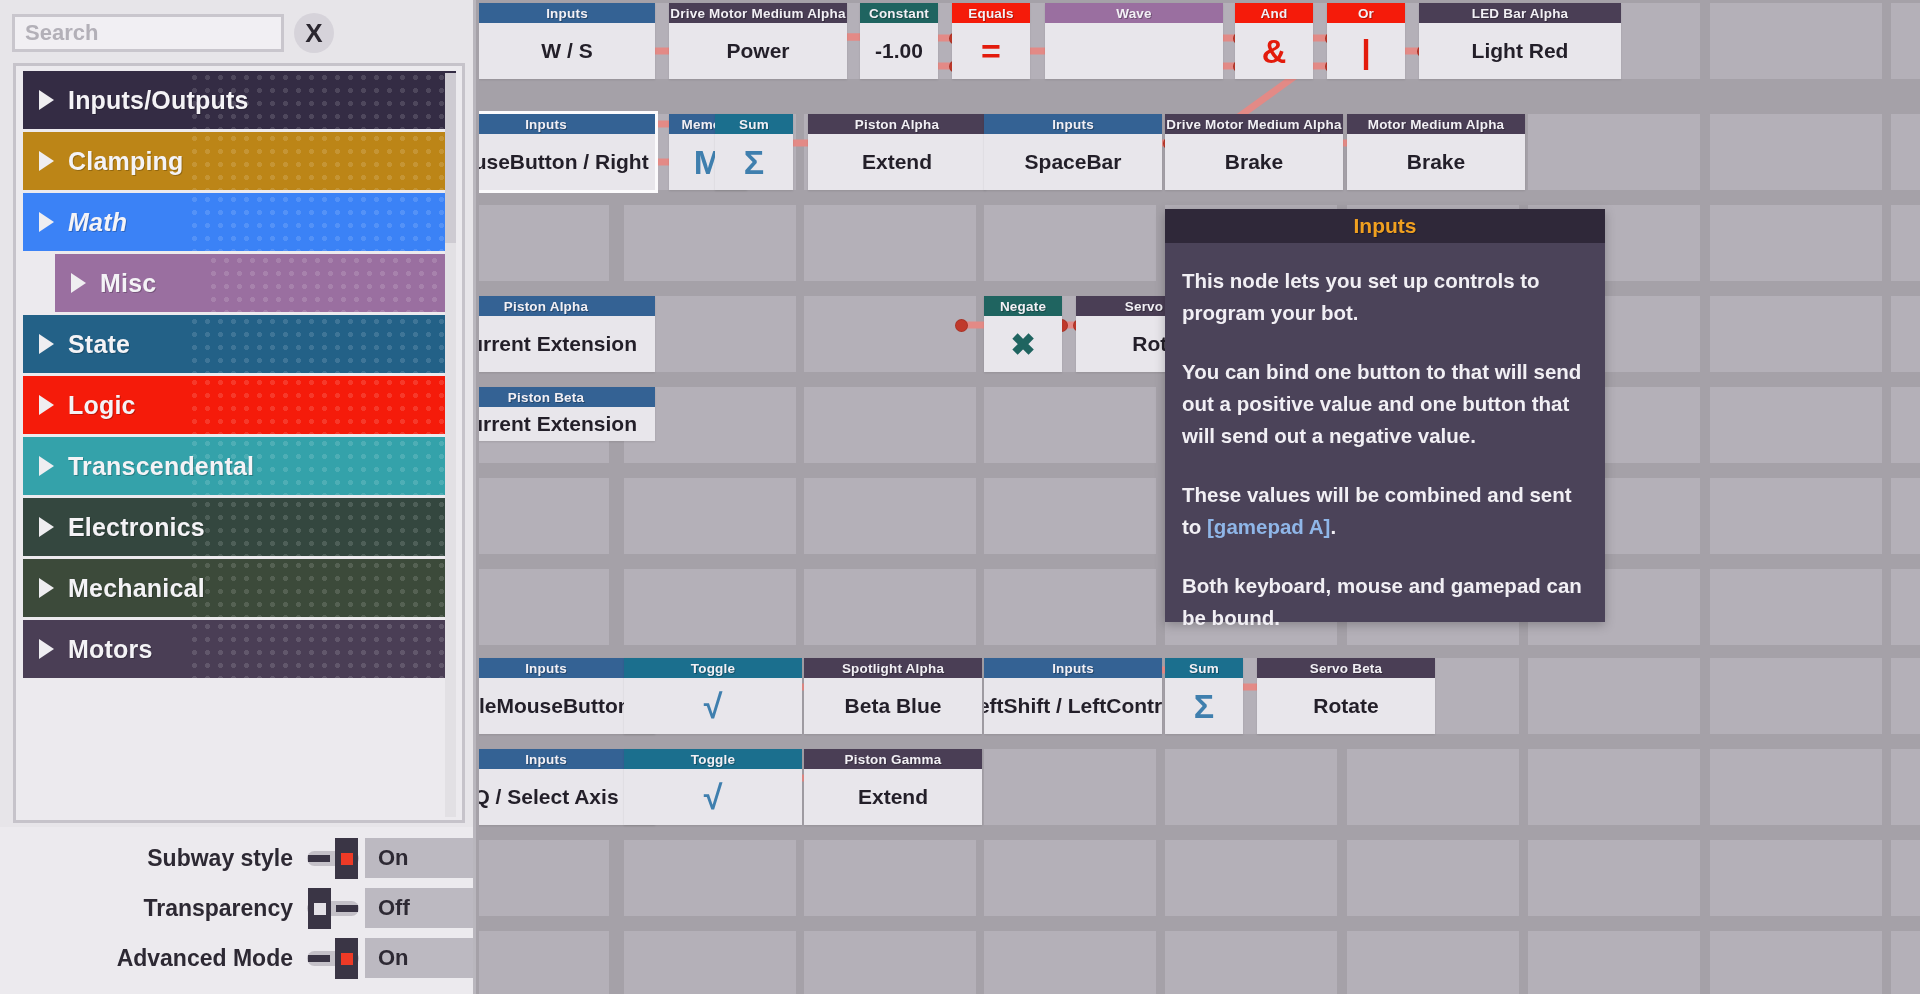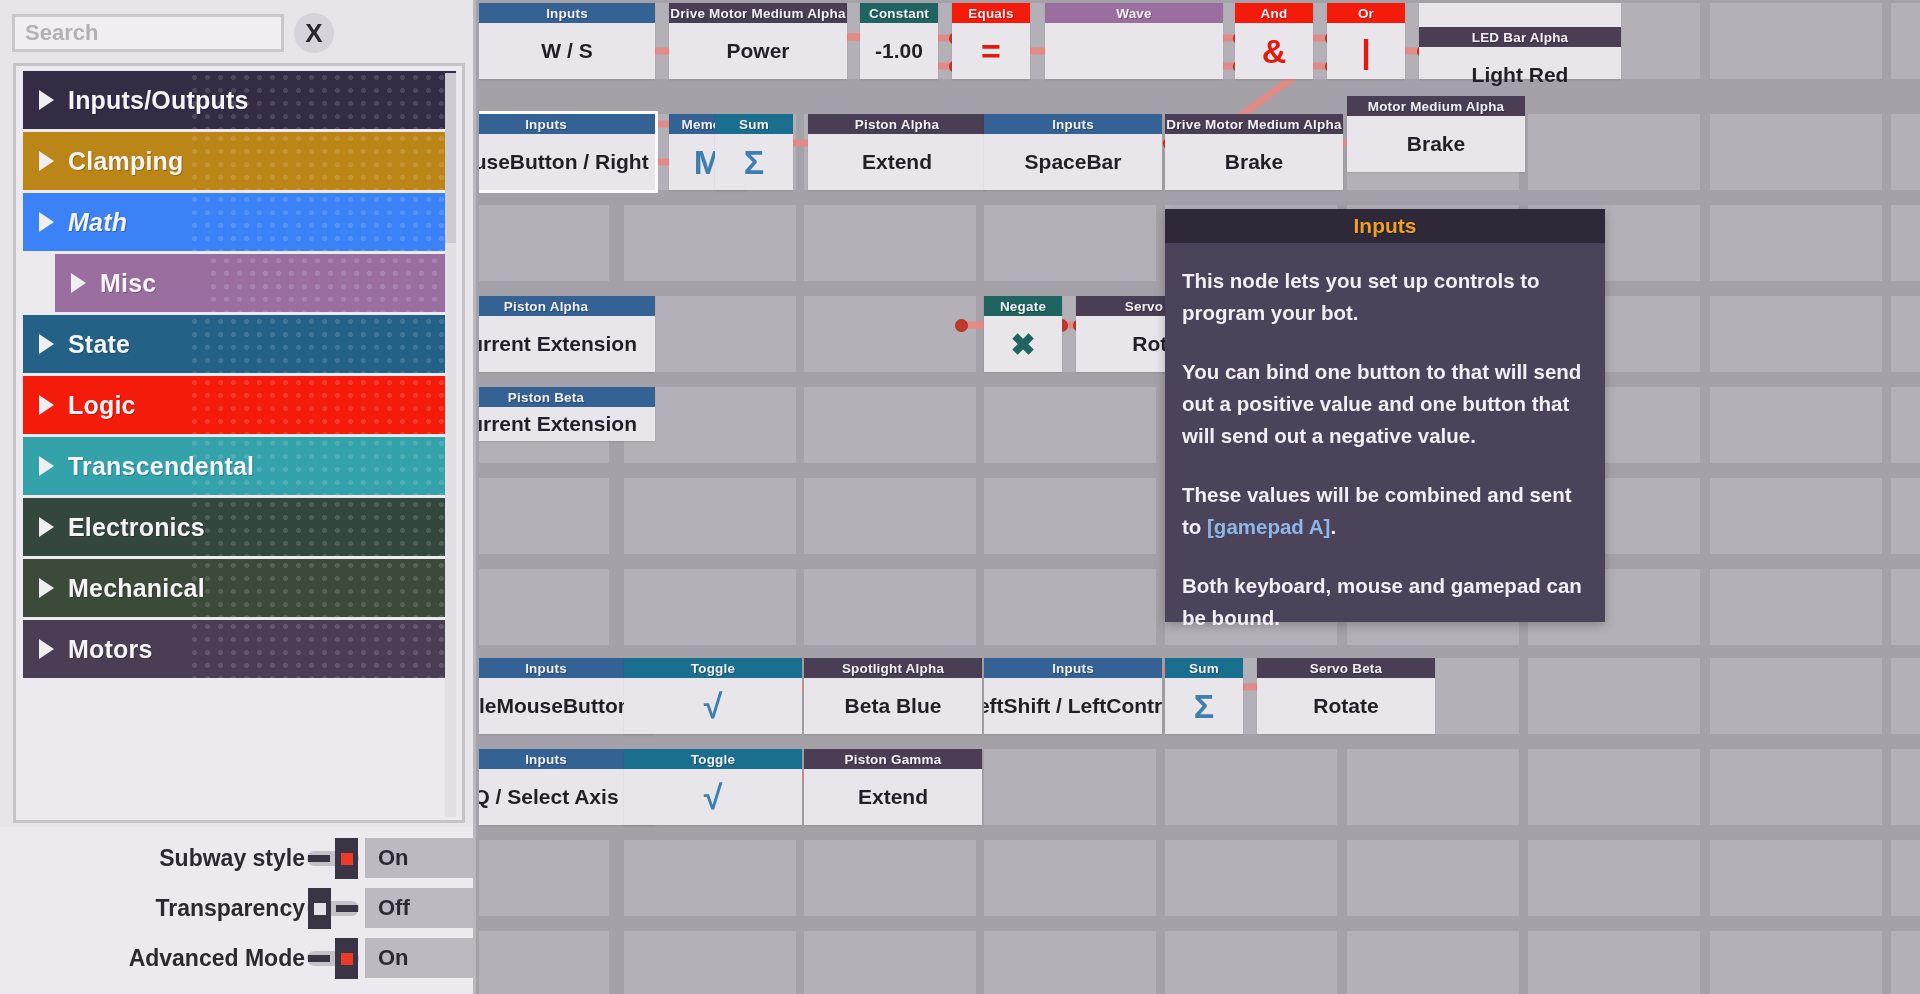--- a/index.html
+++ b/index.html
@@ -99,21 +99,21 @@
     width: 473px; height: 167px;
     background: #eceaee;
     padding-top: 10px;
   }
   .setting-row {
     display: flex; align-items: center; justify-content: flex-end;
     height: 42px; margin-bottom: 8px;
   }
   .setting-label {
     font-size: 23px; font-weight: bold; color: #2d2933;
-    white-space: nowrap;
+    margin-right: 12px; white-space: nowrap;
   }
   .toggle {
     position: relative; width: 56px; height: 40px;
     display: flex; align-items: center; justify-content: center;
     flex: none; cursor: pointer;
   }
   .toggle .track {
     position: absolute; left: 2px; top: 13px;
     width: 52px; height: 15px; border-radius: 8px;
     background: #c4c1c8;
@@ -540,21 +540,21 @@
         </div>
         <div class="node" style="left: 756px; top: 3px; width: 78px; height: 76px;">
           <div class="hdr" style="background: rgb(245, 27, 10);">And</div>
           <div class="body glyph" style="color: rgb(227, 27, 12); font-size: 34px;">&amp;</div>
         </div>
         <div class="node" style="left: 848px; top: 3px; width: 78px; height: 76px;">
           <div class="hdr" style="background: rgb(245, 27, 10);">Or</div>
           <div class="body glyph" style="color: rgb(227, 27, 12); font-size: 34px;">|</div>
         </div>
         <div class="node" style="left: 940px; top: 3px; width: 202px; height: 76px;">
-          <div class="hdr" style="background: rgb(74, 62, 85); margin-top: 24px;">LED Bar Alpha</div>
+          <div class="hdr" style="background: rgb(74, 62, 85);">LED Bar Alpha</div>
           <div class="body">Light Red</div>
         </div>
         <div class="node sel" style="left: -42px; top: 114px; width: 218px; height: 76px;">
           <div class="hdr" style="background: rgb(52, 98, 148);">Inputs</div>
           <div class="body">MouseButton / Right</div>
         </div>
         <div class="node" style="left: 190px; top: 114px; width: 78px; height: 76px;">
           <div class="hdr" style="background: rgb(52, 98, 148);">Memory</div>
           <div class="body glyph" style="color: rgb(63, 127, 174); font-size: 34px;">M</div>
         </div>
@@ -567,21 +567,21 @@
           <div class="body">Extend</div>
         </div>
         <div class="node" style="left: 505px; top: 114px; width: 178px; height: 76px;">
           <div class="hdr" style="background: rgb(52, 98, 148);">Inputs</div>
           <div class="body">SpaceBar</div>
         </div>
         <div class="node" style="left: 686px; top: 114px; width: 178px; height: 76px;">
           <div class="hdr" style="background: rgb(74, 62, 85);">Drive Motor Medium Alpha</div>
           <div class="body">Brake</div>
         </div>
-        <div class="node" style="left: 868px; top: 96px; width: 178px; height: 76px;">
+        <div class="node" style="left: 868px; top: 114px; width: 178px; height: 76px;">
           <div class="hdr" style="background: rgb(74, 62, 85);">Motor Medium Alpha</div>
           <div class="body">Brake</div>
         </div>
         <div class="node" style="left: -42px; top: 296px; width: 218px; height: 76px;">
           <div class="hdr" style="background: rgb(52, 98, 148);">Piston Alpha</div>
           <div class="body">Current Extension</div>
         </div>
         <div class="node" style="left: -42px; top: 387px; width: 218px; height: 54px;">
           <div class="hdr" style="background: rgb(52, 98, 148);">Piston Beta</div>
           <div class="body">Current Extension</div>

